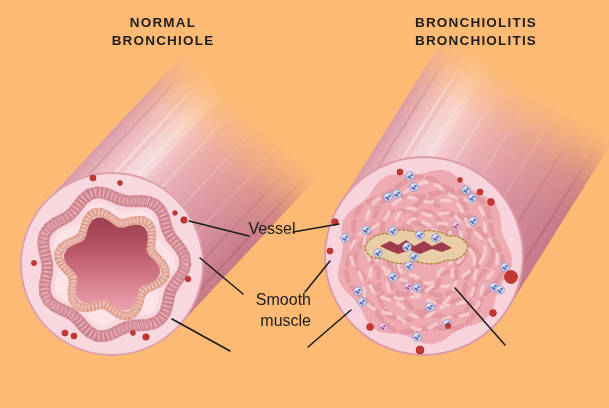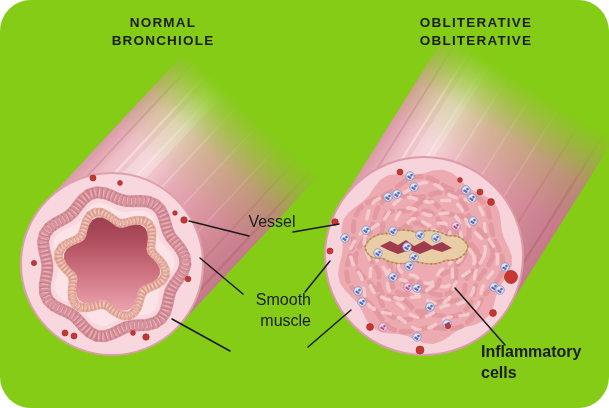--- a/index.html
+++ b/index.html
@@ -1,23 +1,23 @@
 <!DOCTYPE html>
 <html><head>
 <meta charset="utf-8">
 <style>
   html,body{margin:0;padding:0;background:#ffffff;}
   body{width:609px;height:408px;overflow:hidden;}
-  .stage{position:relative;width:609px;height:408px;font-family:"Liberation Sans",sans-serif;background:#84cc16;border-radius:31px;}
+  .stage{position:relative;width:609px;height:408px;font-family:"Liberation Sans",sans-serif;background:#fdba74;}
   .stage svg{position:absolute;left:0;top:0;}
   .title{position:absolute;text-align:center;font-weight:bold;font-size:13.5px;letter-spacing:1.2px;line-height:18px;color:#1d1d1d;}
   .title-left{left:83px;top:14px;width:160px;}
   .title-right{left:396px;top:14px;width:160px;}
   .lbl{position:absolute;font-size:16px;line-height:21px;color:#1c1c1c;}
-  .lbl-vessel{left:246px;top:211px;width:52px;text-align:center;}
+  .lbl-vessel{left:246px;top:218px;width:52px;text-align:center;}
   .lbl-smooth{left:237px;top:289px;width:74px;text-align:right;}
   .lbl-submucosa{left:224px;top:343px;width:92px;text-align:center;}
   .lbl-inflammatory{left:481px;top:341px;width:118px;font-weight:bold;text-align:left;}
 </style>
 </head>
 <body>
 
 <div class="stage">
 
   <svg width="609" height="408" viewBox="0 0 609 408">
@@ -342,17 +342,16 @@
       <line x1="293" y1="232" x2="339" y2="224"></line>
       <line x1="243" y1="294" x2="200" y2="258"></line>
       <line x1="305" y1="292" x2="330" y2="261"></line>
       <line x1="230" y1="351" x2="172" y2="319"></line>
       <line x1="308" y1="347" x2="351" y2="310"></line>
       <line x1="505" y1="345" x2="455" y2="288"></line>
     </g>
   </svg>
 
   <div class="title title-left">NORMAL BRONCHIOLE</div>
-  <div class="title title-right">OBLITERATIVE OBLITERATIVE</div>
+  <div class="title title-right">BRONCHIOLITIS BRONCHIOLITIS</div>
   <div class="lbl lbl-vessel">Vessel</div>
   <div class="lbl lbl-smooth">Smooth muscle</div>
-  <div class="lbl lbl-inflammatory">Inflammatory cells</div>
 </div>
 
 </body></html>

